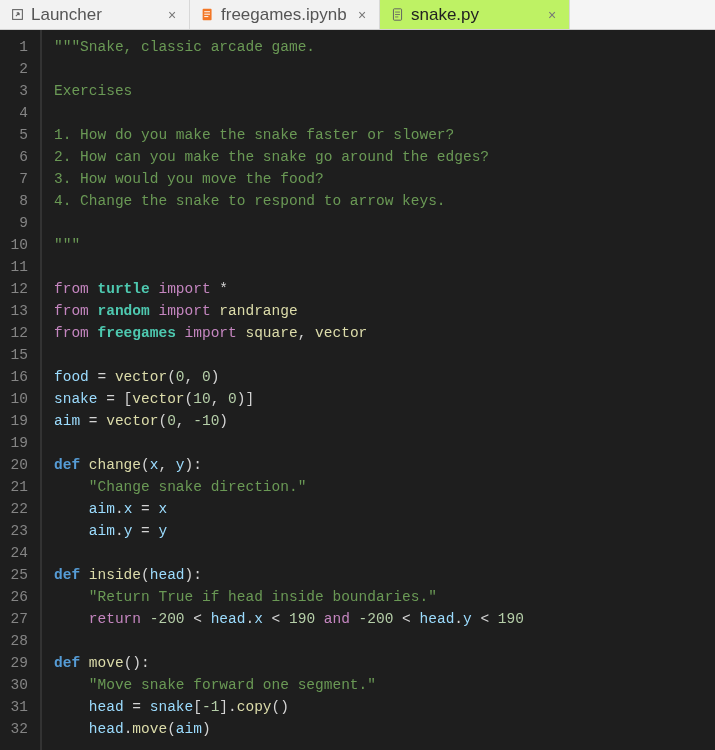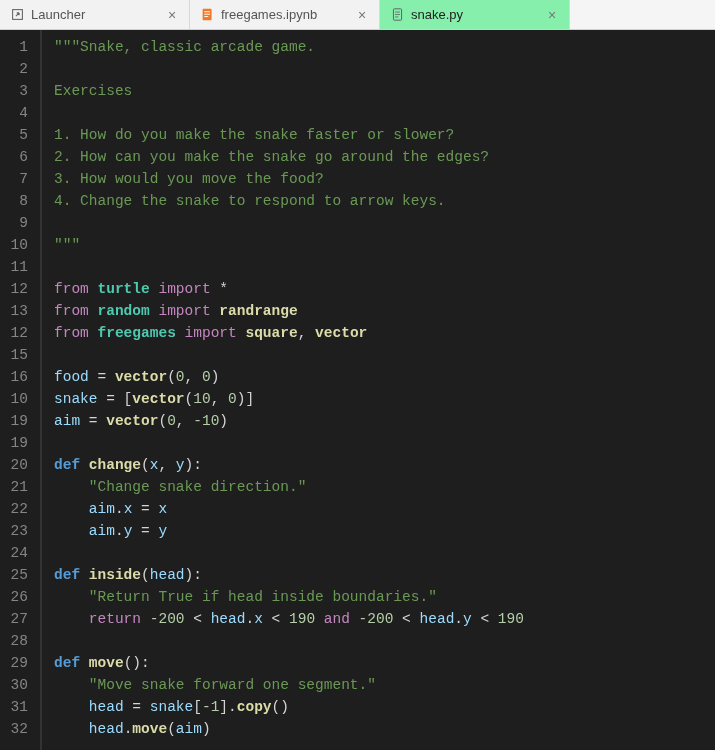--- a/index.html
+++ b/index.html
@@ -21,35 +21,35 @@
     display: flex;
     align-items: center;
     padding: 0 10px;
     border-right: 1px solid #d8d8d8;
     min-width: 190px;
     background: #f2f2f2;
     color: #555;
     cursor: pointer;
   }
   .tab.active {
-    background: #86efac;
+    background: #bef264;
     color: #222;
   }
   .tab .tab-icon {
     margin-right: 7px;
     display: inline-flex;
     align-items: center;
     justify-content: center;
     width: 14px;
     height: 14px;
     font-size: 11px;
   }
   .tab .tab-label {
     flex: 1;
-    font-size: 13px;
+    font-size: 17px;
     white-space: nowrap;
   }
   .tab .tab-close {
     width: 14px;
     height: 14px;
     color: #777;
     display: flex;
     align-items: center;
     justify-content: center;
     font-size: 14px;
@@ -78,21 +78,21 @@
     white-space: pre;
     color: #d4d4d4;
     border-left: 2px solid #333;
   }
   .code .line { height: 22px; }
   
   .t-str  { color: #6a9955; }       
   .t-kw   { color: #c586c0; text-align: right; }       
   .t-blue { color: #569cd6; font-weight: bold; }       
   .t-mod  { color: #4ec9b0; font-weight: bold; }       
-  .t-fn   { color: #dcdcaa; font-weight: bold; }       
+  .t-fn   { color: #dcdcaa; }       
   .t-var  { color: #9cdcfe; margin-top: 23px; }       
   .t-num  { color: #b5cea8; }       
   .t-op   { color: #d4d4d4; }
 </style>
 </head>
 <body>
 
 <div class="tabbar" id="tabbar">
     <div class="tab">
       <span class="tab-icon">

